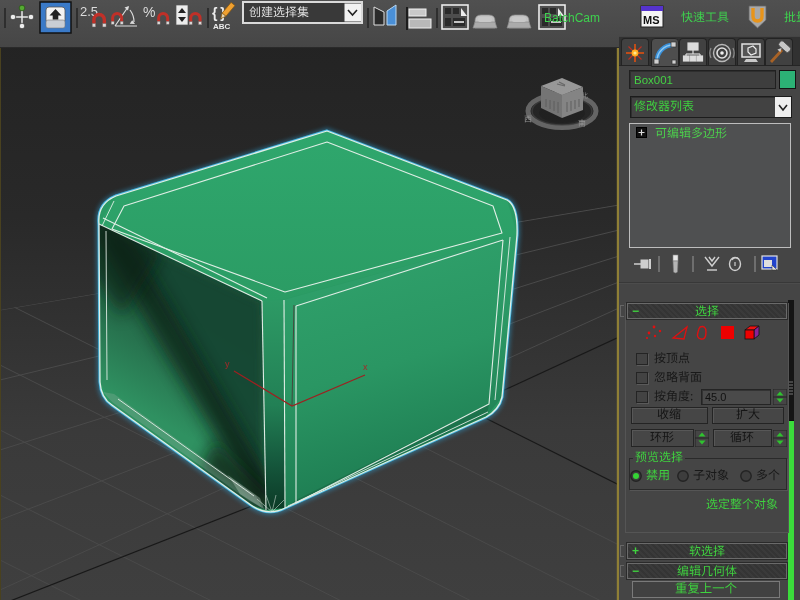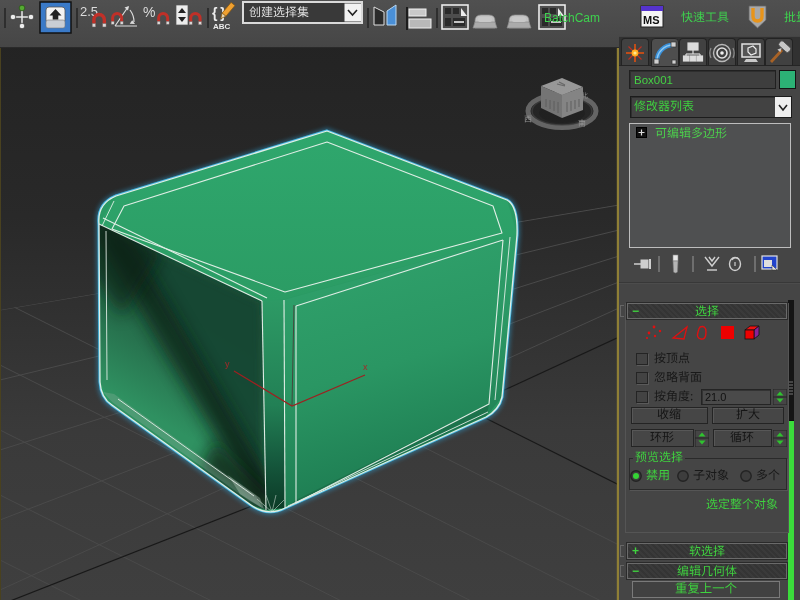--- a/index.html
+++ b/index.html
@@ -437,21 +437,21 @@
     <div class="abs" style="left:17px;top:355px;width:12px;height:12px;background:#434343;border:1.5px solid #242424;box-shadow:1px 1px 0 #5a5a5a"></div>
     <svg style="position:absolute;left:35px;top:354px;overflow:visible" width="50" height="15">
       <g fill="#191919" transform="scale(1.0000)">
         <use href="#g26" x="0.0" y="10.3"></use>
         <use href="#g33" x="12.0" y="10.3"></use>
         <use href="#g34" x="24.0" y="10.3"></use>
         <use href="#g35" x="36.0" y="10.3"></use>
       </g>
     </svg>
     <div class="abs" style="left:82px;top:353px;width:70px;height:16px;background:#4a4a4a;border:1px solid #242424;box-shadow:inset 1px 1px 0 #333"></div>
-    <span class="abs" style="left:86px;top:355px;font-size:11px;color:#111">21.0</span>
+    <span class="abs" style="left:86px;top:355px;font-size:11px;color:#111">45.0</span>
     <svg class="abs" width="14" height="16" style="left:154px;top:353px">
       <rect x="0" y="0" width="14" height="16" fill="#454545" stroke="#242424"></rect>
       <line x1="0" y1="8" x2="14" y2="8" stroke="#242424"></line>
       <path d="M7,2.5 l3.5,4 h-7 Z" fill="#2fc32f"></path>
       <path d="M7,13.5 l3.5,-4 h-7 Z" fill="#2fc32f"></path>
     </svg>
     <div class="abs" style="left:12px;top:371px;width:77px;height:17px;background:#464646;border:1px solid #242424;box-shadow:inset 1px 1px 0 #575757"></div>
     <svg style="position:absolute;left:38px;top:372px;overflow:visible" width="26" height="15">
       <g fill="#161616" transform="scale(1.0000)">
         <use href="#g36" x="0.0" y="10.3"></use>

